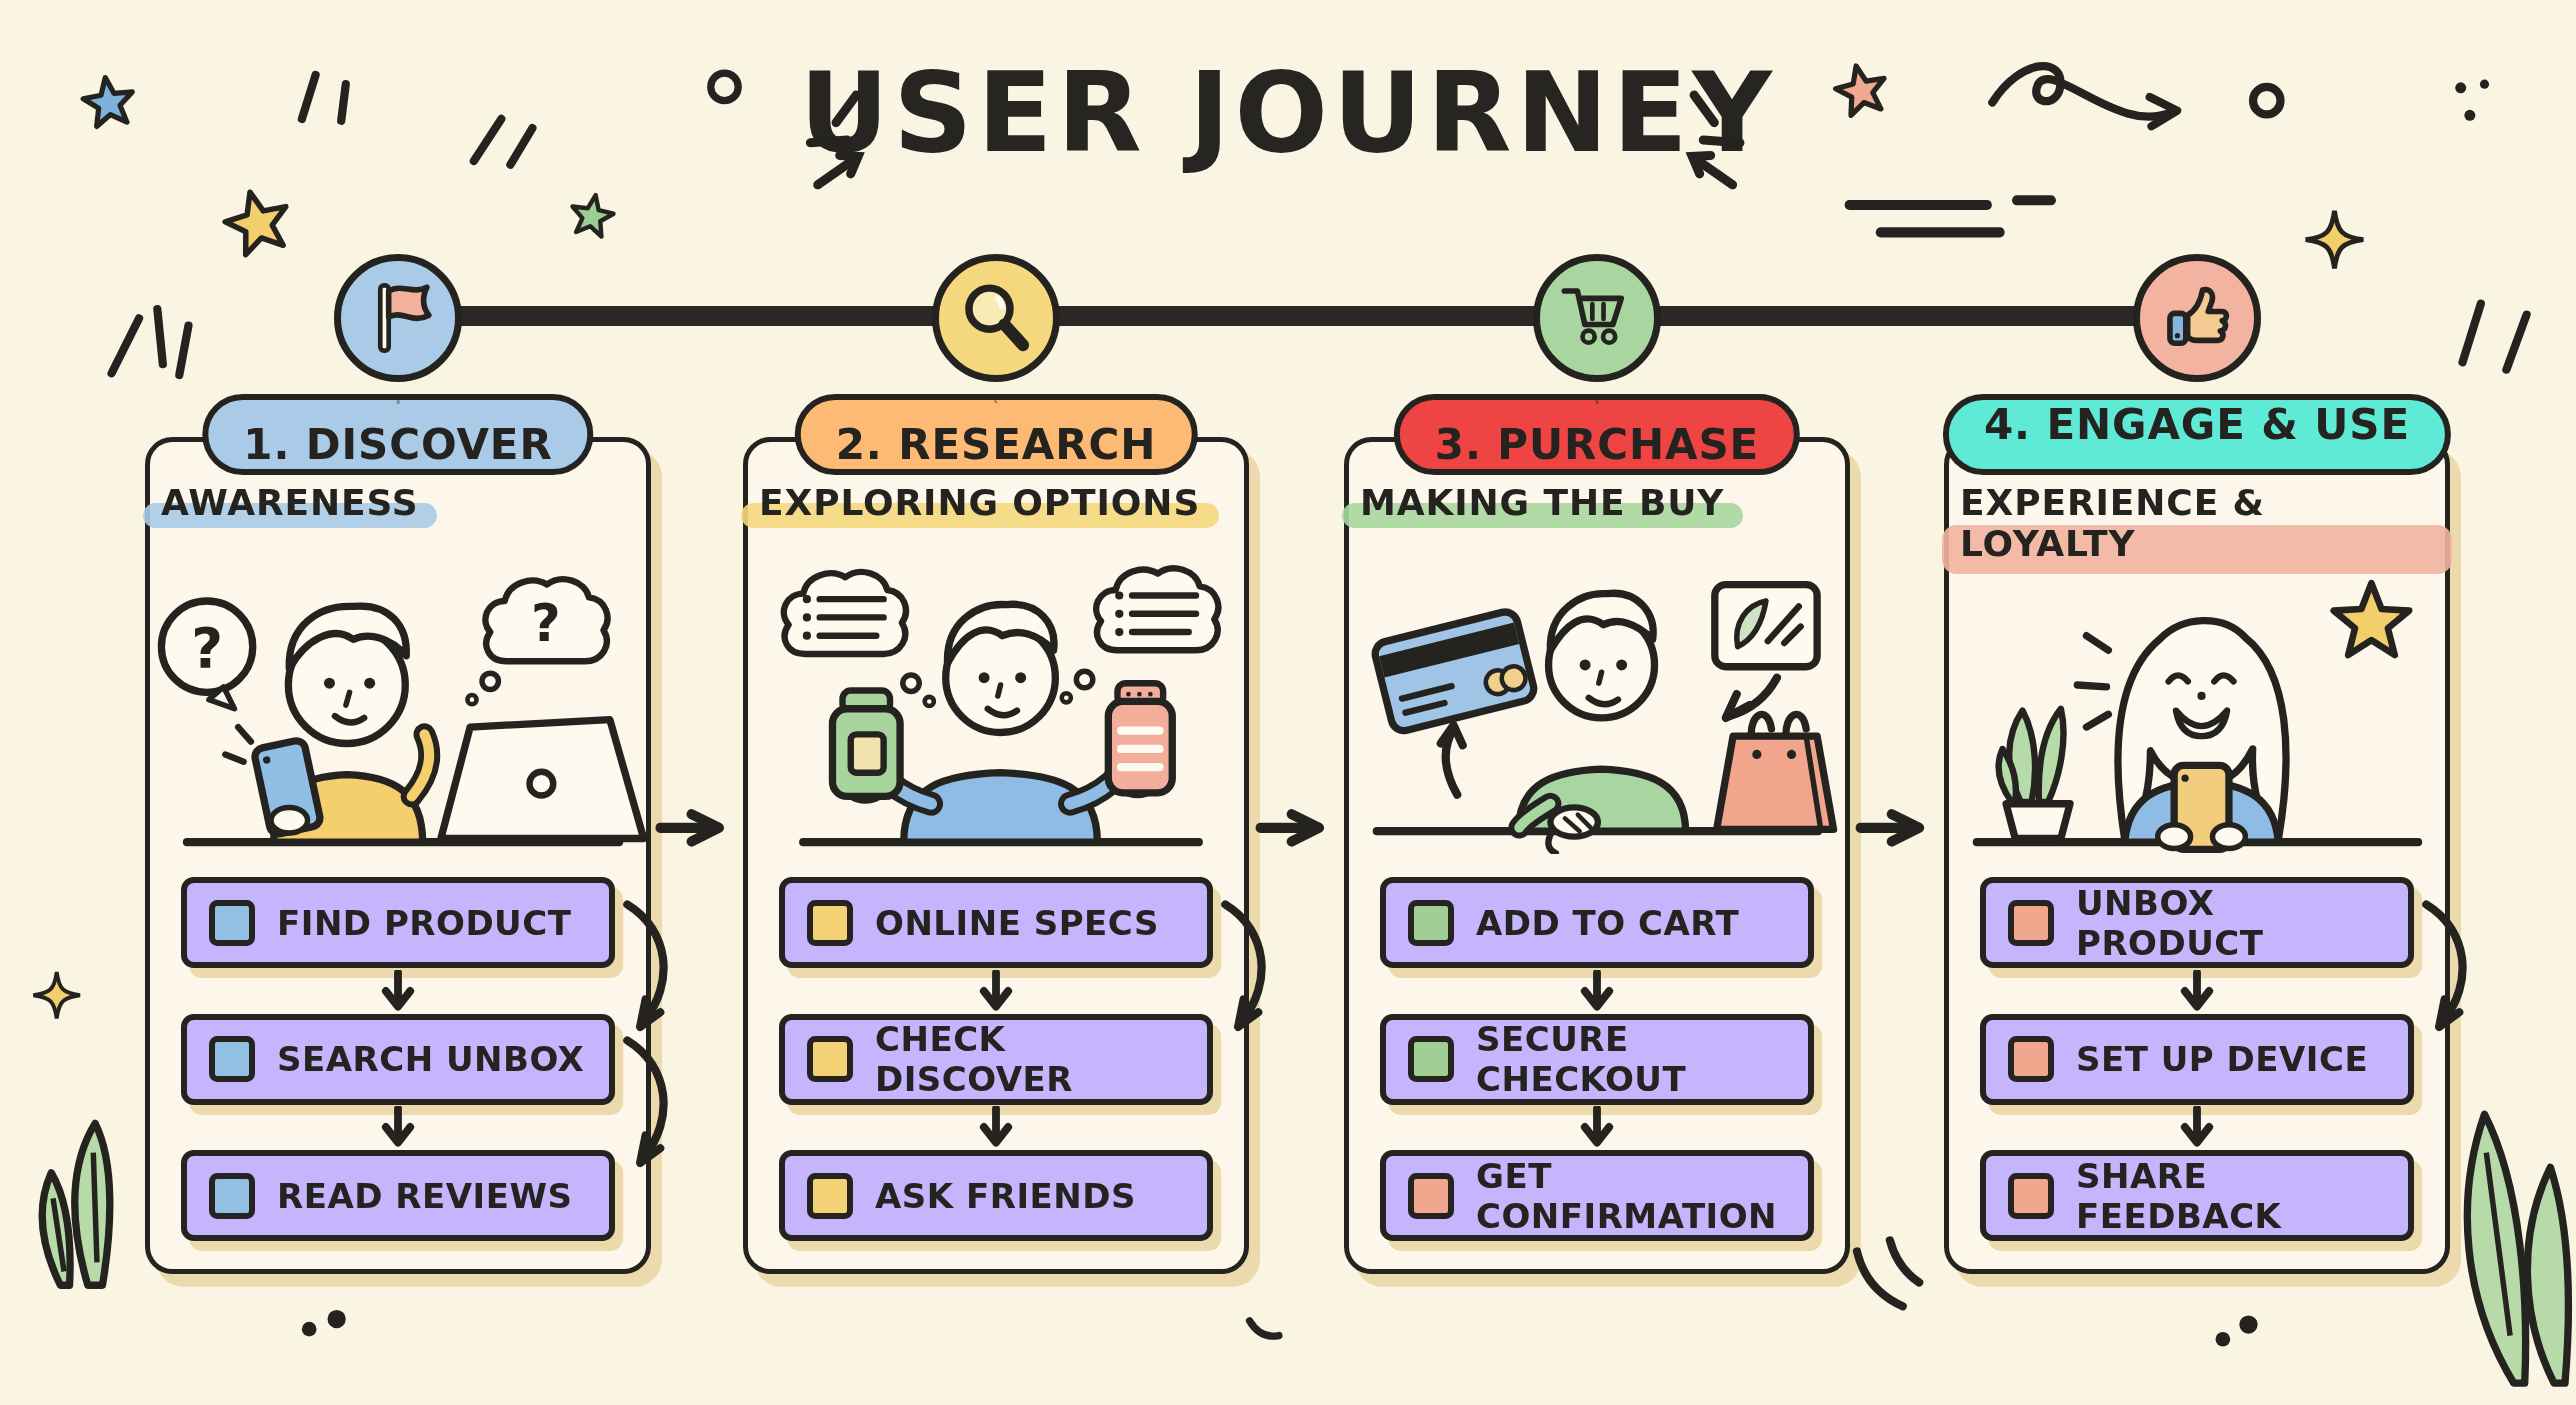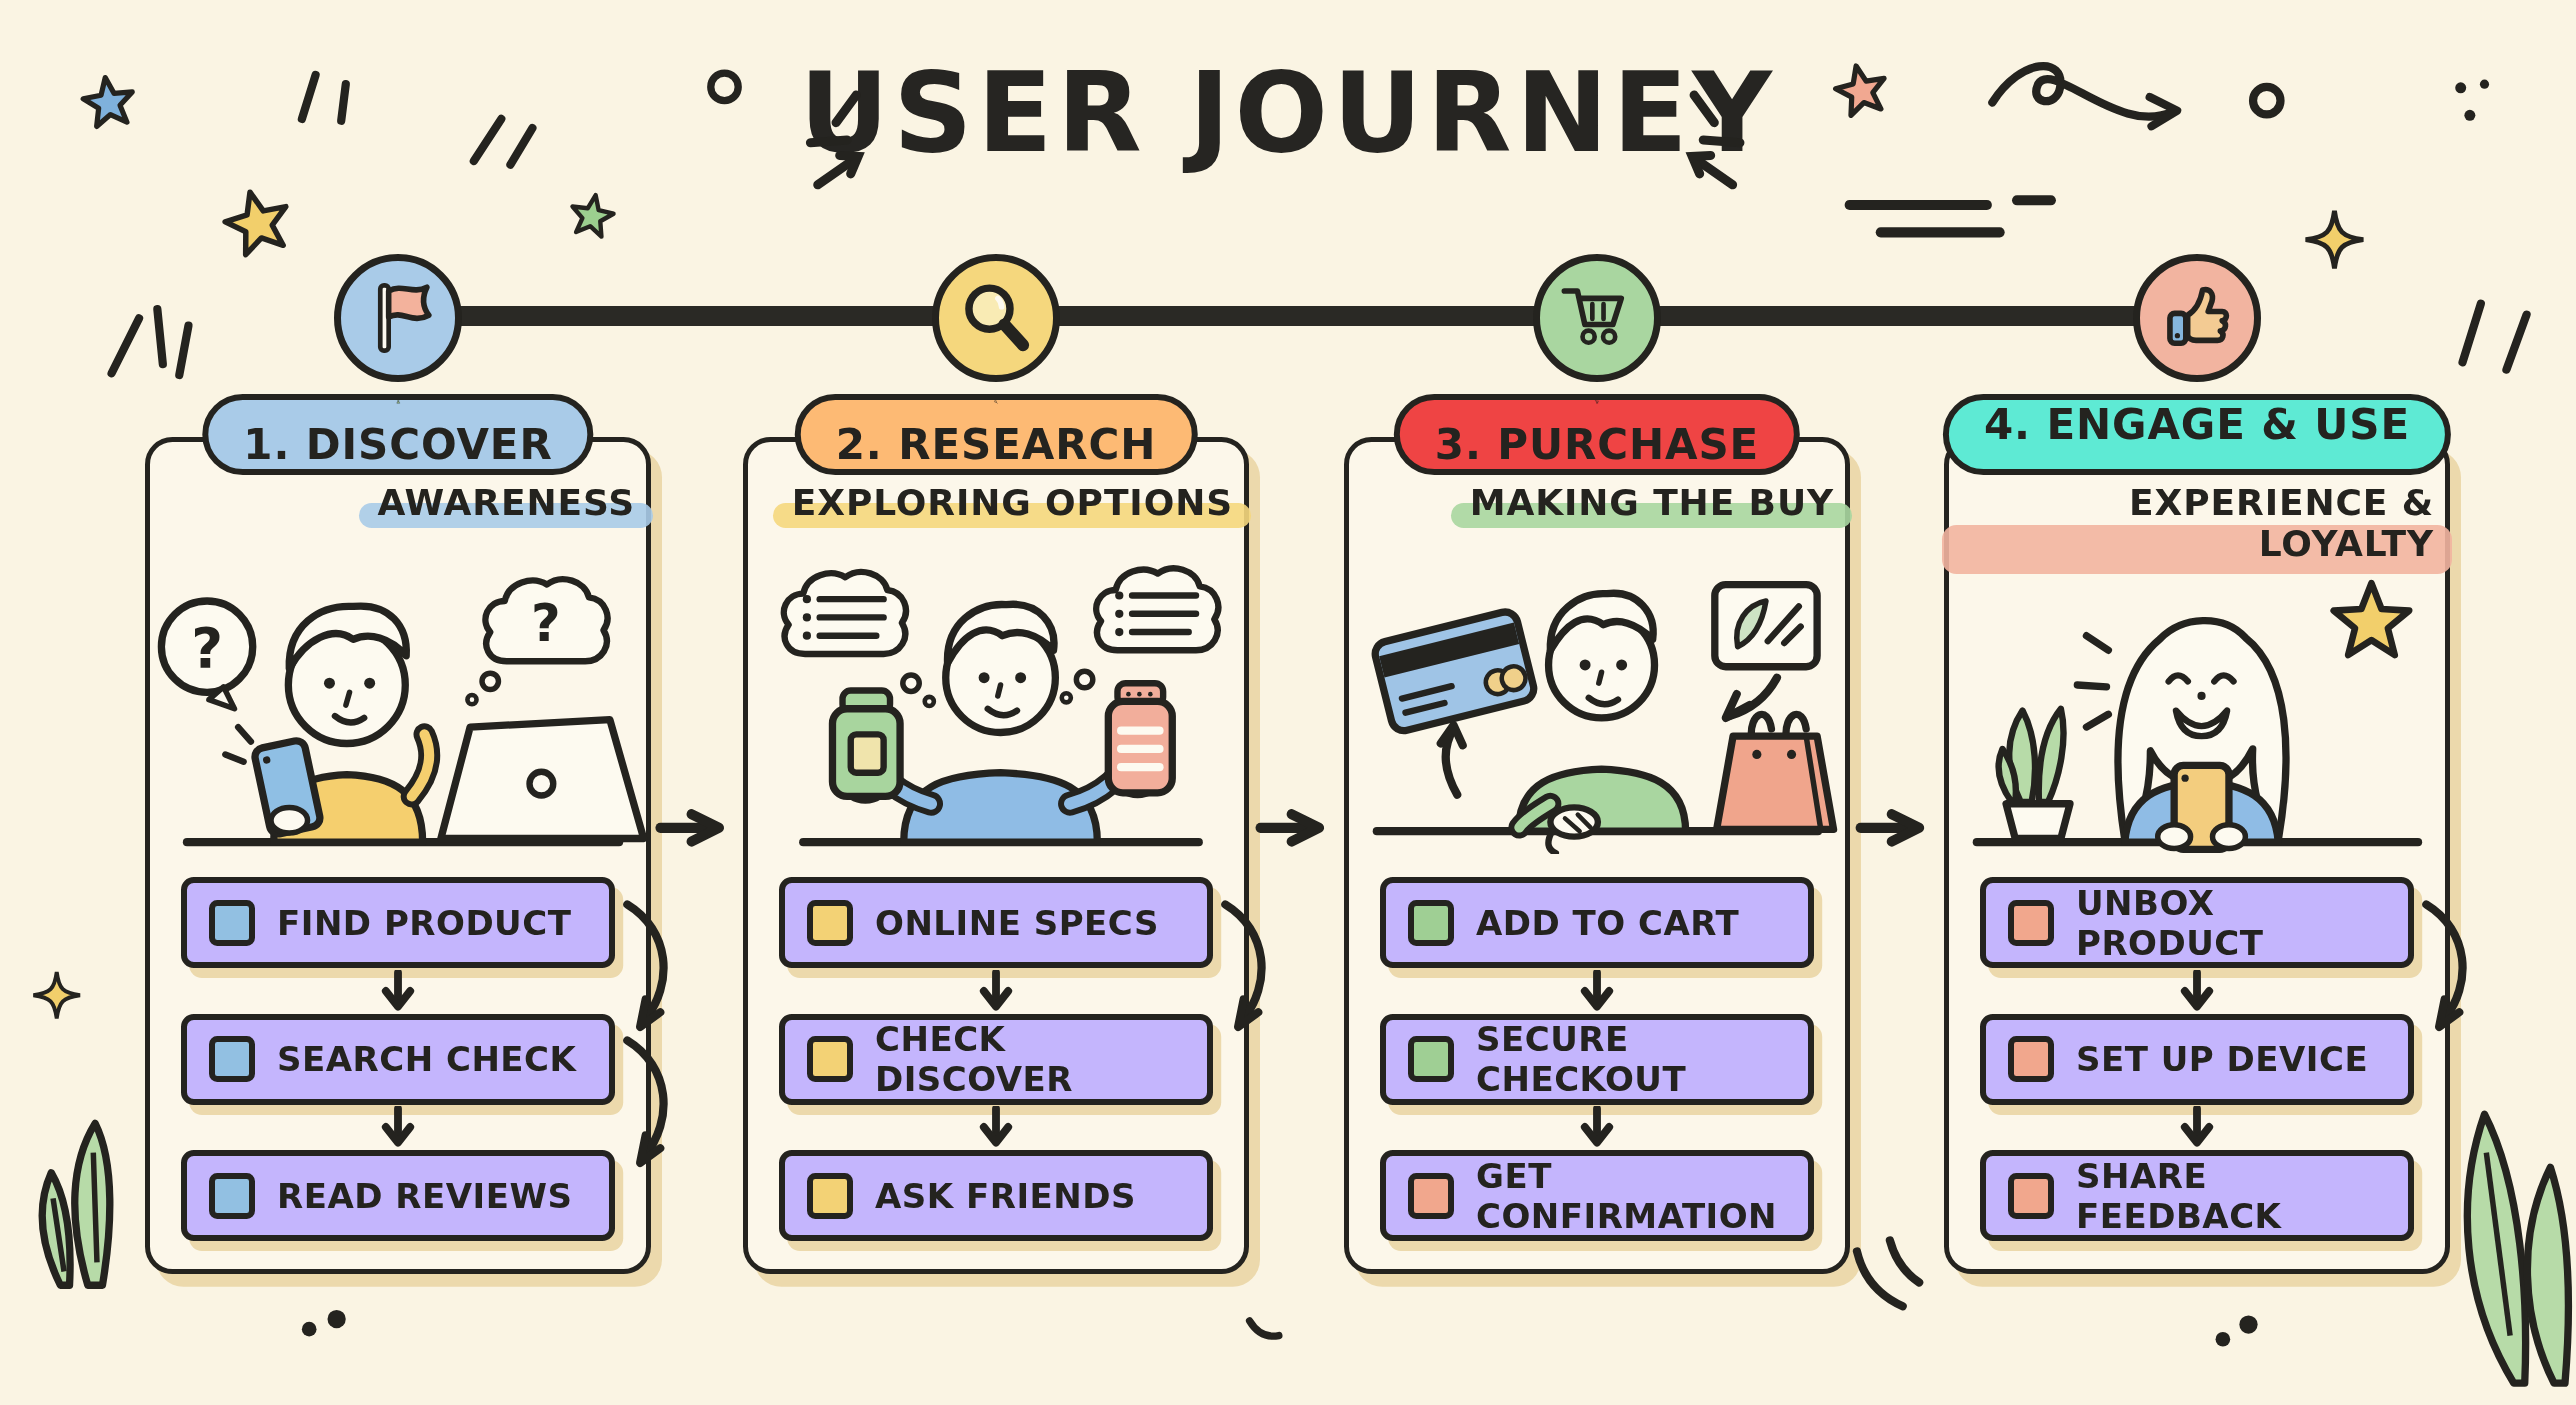--- a/index.html
+++ b/index.html
@@ -13,21 +13,21 @@
     background:#2A2925;border-radius:5.5px;z-index:1;}
   .card{position:absolute;top:437px;width:506px;height:837px;background:var(--card-bg);
     border:5.5px solid var(--ink);border-radius:27.4px;box-shadow:11px 12.8px 0 var(--shadow);z-index:2;}
   .circle{position:absolute;top:-188px;left:50%;transform:translateX(-50%);
     width:128px;height:128px;border-radius:50%;border:7.3px solid var(--ink);
     display:flex;align-items:center;justify-content:center;z-index:3;}
   .pill{position:absolute;top:-48px;left:50%;transform:translateX(-50%);height:81px;
     padding:0 35px;border:6.4px solid var(--ink);border-radius:44px;
     display:inline-flex;align-items:center;gap:16.5px;white-space:nowrap;z-index:4;
     font-size:42px;font-weight:800;letter-spacing:0.9px;flex-direction:column;}
-  .sub{position:absolute;top:40px;left:0;width:100%;text-align:right;}
+  .sub{position:absolute;top:40px;left:0;width:100%;text-align:left;}
   .hl{position:relative;z-index:0;display:inline-block;font-size:36px;font-weight:800;
     letter-spacing:0.9px;padding:0 11px;}
   .hl::after{content:"";position:absolute;left:-7.3px;right:-7.3px;top:52%;height:60%;
     background:var(--hl);border-radius:14.6px;z-index:-1;opacity:.9;}
   .illus{position:absolute;top:106px;left:0;width:506px;height:306px;}
   .checks{position:absolute;top:435px;left:31px;right:31px;}
   .check{height:91px;background:#c4b5fd;border:6.4px solid var(--ink);border-radius:12.8px;
     box-shadow:8.2px 10px 0 var(--shadow);display:flex;align-items:center;gap:22px;
     padding-left:22px;font-size:34px;font-weight:800;letter-spacing:0.5px;}
   .cb{width:46px;height:46px;border:6.4px solid var(--ink);border-radius:8.2px;flex:0 0 auto;}
@@ -108,21 +108,21 @@
     <div class="checks">
       <div class="check">
         <span class="cb" style="background: rgb(146, 192, 226);"></span>
         <span>FIND PRODUCT</span>
       </div>
       <svg class="dar" viewBox="0 0 44 46" width="40" height="42">
           <use href="#sym-down"></use>
         </svg>
       <div class="check">
         <span class="cb" style="background: rgb(146, 192, 226);"></span>
-        <span>SEARCH CHECK</span>
+        <span>SEARCH UNBOX</span>
       </div>
       <svg class="dar" viewBox="0 0 44 46" width="40" height="42">
           <use href="#sym-down"></use>
         </svg>
       <div class="check">
         <span class="cb" style="background: rgb(146, 192, 226);"></span>
         <span>READ REVIEWS</span>
       </div>
     </div>
     <svg class="curve" style="top:457px" viewBox="0 0 70 150" width="64" height="137">

